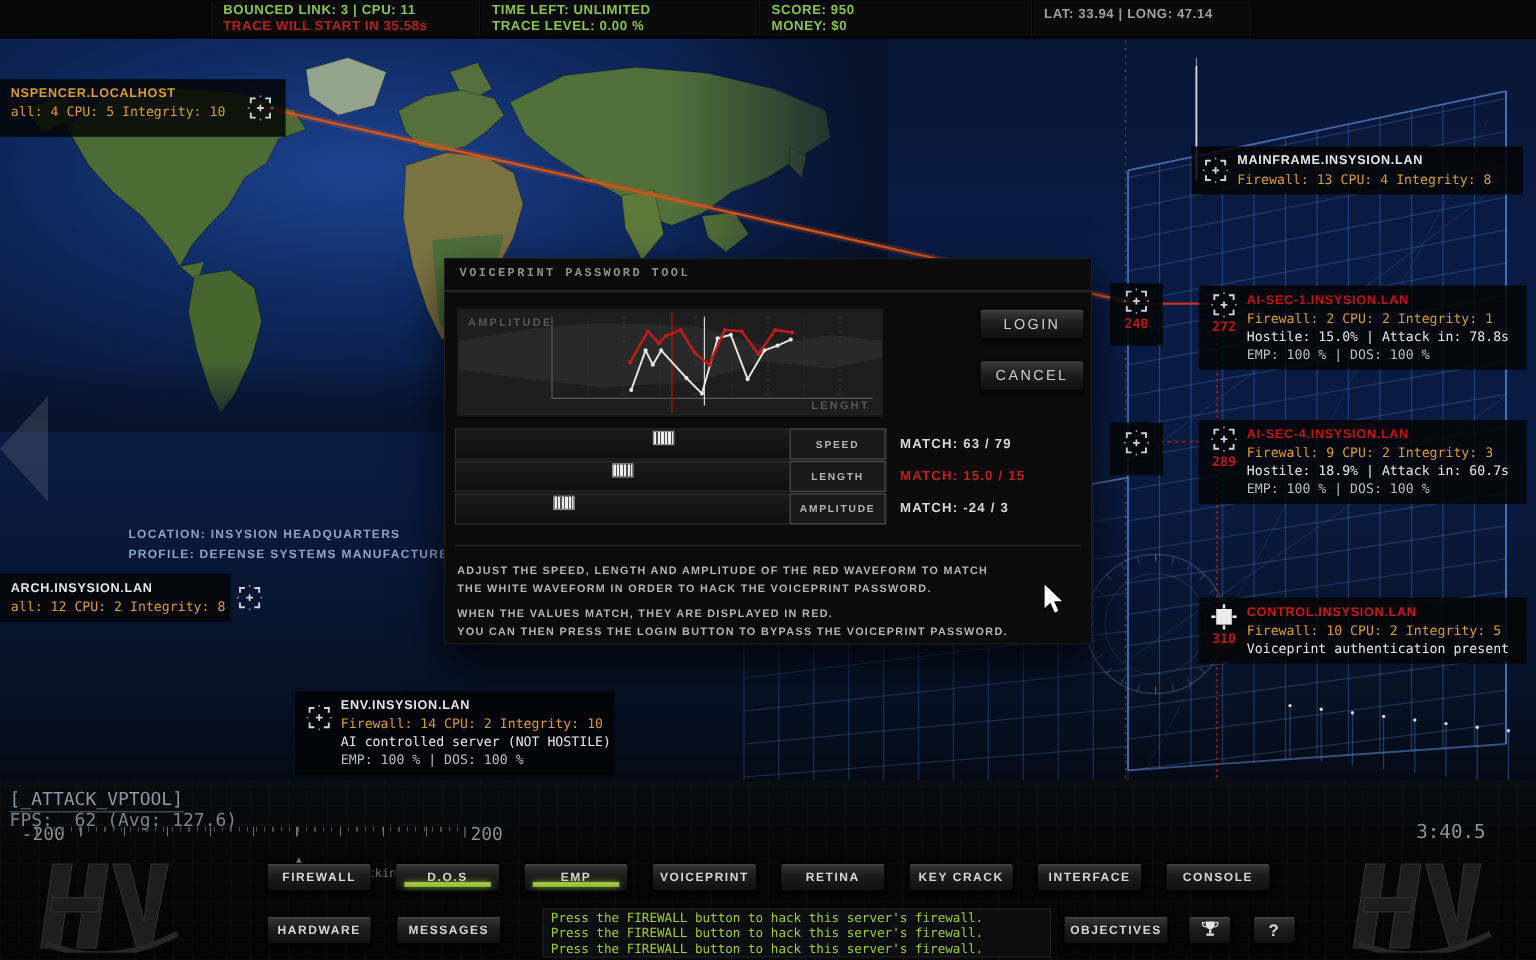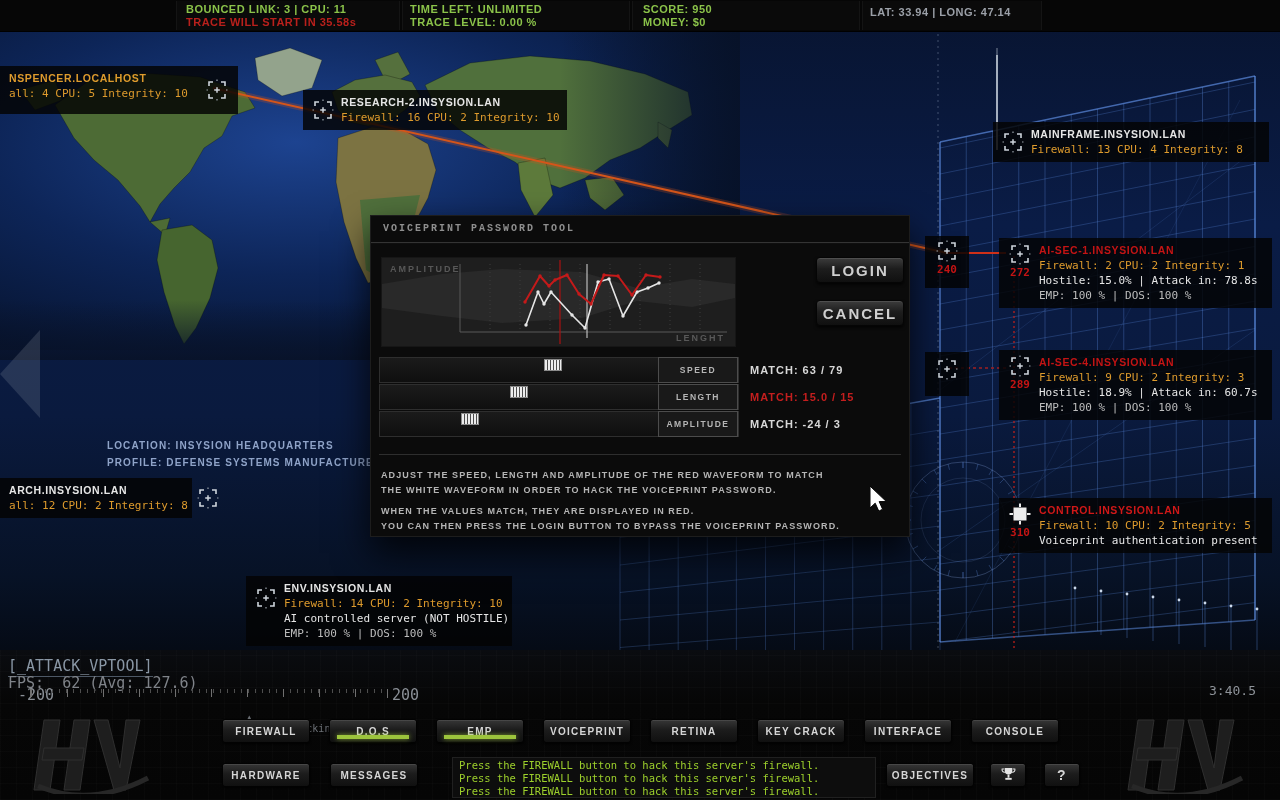--- a/index.html
+++ b/index.html
@@ -35,21 +35,21 @@
   
   .dlg{position:absolute;left:370px;top:215px;width:540px;height:322px;background:#0b0b0b;
     border:1px solid #1d1d1d;z-index:10;box-shadow:0 16px 34px rgba(0,0,0,.8);box-sizing:border-box;}
   .dlg-title{position:absolute;left:12px;top:7px;color:#8f8f8f;font-size:10px;font-weight:bold;letter-spacing:2px;font-family:Liberation Mono, monospace;}
   .dlg-hr{position:absolute;left:0;top:26px;width:100%;height:1px;background:#343434;border-bottom:1px solid #0f0f0f;}
   .wave-panel{position:absolute;left:10px;top:41px;width:353px;height:88px;background:#1e1e1e;border:1px solid #161616;}
   .ax-label{position:absolute;color:#585858;font-size:9px;font-weight:bold;letter-spacing:2px;}
   .btn{position:absolute;width:86px;height:24px;display:flex;align-items:center;justify-content:center;
     background:linear-gradient(#3c3c3c,#1d1d1d 45%,#101010);border:1px solid #050505;border-radius:4px;
     box-shadow:inset 0 1px 0 rgba(255,255,255,.1),0 2px 3px rgba(0,0,0,.7);
-    color:#cfcfcf;font-size:15px;font-weight:bold;letter-spacing:2px;cursor:pointer;}
+    color:#cfcfcf;font-size:12px;font-weight:normal;letter-spacing:2px;cursor:pointer;}
   .vp-rows{position:absolute;left:8px;top:147px;}
   .vp-row{display:flex;align-items:center;height:14px;margin-bottom:13px;}
   .track{position:relative;width:360px;height:26px;background:linear-gradient(#1b1b1b,#0f0f0f);
     border:1px solid #2e2e2e;box-sizing:border-box;}
   .track-label{position:absolute;right:0;top:-1px;bottom:-1px;width:78px;background:#191919;border:1px solid #4c4c4c;
     display:flex;align-items:center;justify-content:center;color:#b5b5b5;font-size:8.5px;font-weight:bold;letter-spacing:1.5px;}
   .handle{position:absolute;top:1px;width:16px;height:10px;border:1px solid #8a8a8a;
     background:repeating-linear-gradient(90deg,#ededed 0 2px,#4d4d4d 2px 3px);cursor:pointer;}
   .match{margin-left:11px;color:#d8d8d8;font-size:11px;font-weight:bold;letter-spacing:1px;white-space:pre;}
   .match.matched{color:#c41e1e;}
@@ -65,21 +65,21 @@
                repeating-linear-gradient(0deg,rgba(255,255,255,.016) 0 1px,transparent 1px 16px);}
   .stat-mono{font-family:"DejaVu Sans Mono",monospace;color:#8a8f96;font-size:15px;white-space:pre;}
   .attack-lbl{position:absolute;left:8px;top:7px;color:#8a97a5;border-bottom:1px solid #4d5866;padding-bottom:1px;}
   .fps-lbl{position:absolute;left:8px;top:24px;color:#7f8389;}
   .ruler{position:absolute;left:30px;top:39px;width:356px;height:9px;border-left:1px solid #707070;border-right:1px solid #707070;
     background:repeating-linear-gradient(90deg,#707070 0 1px,transparent 1px 36px) top/100% 8px no-repeat,
                repeating-linear-gradient(90deg,#4e4e4e 0 1px,transparent 1px 7px) top/100% 4px no-repeat;}
   .ruler-min{position:absolute;left:18px;top:36px;color:#8a8f96;}
   .ruler-max{position:absolute;left:392px;top:36px;color:#8a8f96;}
   .tracking{position:absolute;left:210px;top:51px;color:#6c7076;font-size:10px;}
-  .timer{position:absolute;right:24px;top:33px;color:#8d9298;font-size:13px;}
+  .timer{position:absolute;right:42px;top:33px;color:#8d9298;font-size:16px;}
   .trow{position:absolute;left:222px;display:flex;align-items:flex-start;}
   .trow1{top:69px;gap:19px;}
   .trow2{top:113px;}
   .tbtn{position:relative;height:24px;width:88px;box-sizing:border-box;display:flex;align-items:center;justify-content:center;
     background:linear-gradient(#363636,#1c1c1c 45%,#101010);border:1px solid #020202;border-radius:3px;
     box-shadow:inset 0 1px 0 rgba(255,255,255,.09),0 1px 2px rgba(0,0,0,.8);
     color:#d6d6d6;font-size:10px;font-weight:bold;letter-spacing:1.3px;cursor:pointer;flex:none;white-space:nowrap;}
   .tbtn.active::after{content:"";position:absolute;left:7px;right:7px;bottom:3px;height:4px;background:#9cc43c;box-shadow:0 0 5px rgba(156,196,60,.8);}
   .tbtn.sq{width:36px;}
   .consolebox{width:424px;height:41px;margin-top:-6px;background:#0d0d0d;border:1px solid #202020;
@@ -290,29 +290,20 @@
   </div>
 
   <div class="srv" style="left:0;top:66px;width:238px;height:48px">
     <div class="ttl c-orange">NSPENCER.LOCALHOST</div>
     <div class="mono c-orange">all: 4 CPU: 5 Integrity: 10</div>
     <svg class="xh" style="position:absolute;right:10px;top:13px">
         <use href="#xh"></use>
       </svg>
   </div>
 
-  <div class="srv srv-flex" style="left:303px;top:90px;width:264px">
-    <svg class="xh" style="margin-top:4px">
-        <use href="#xh"></use>
-      </svg>
-    <div>
-      <div class="ttl c-white">RESEARCH-2.INSYSION.LAN</div>
-      <div class="mono c-orange">Firewall: 16 CPU: 2 Integrity: 10</div>
-    </div>
-  </div>
 
   <div class="srv srv-flex" style="left:993px;top:122px;width:276px">
     <svg class="xh" style="margin-top:4px">
         <use href="#xh"></use>
       </svg>
     <div>
       <div class="ttl c-white">MAINFRAME.INSYSION.LAN</div>
       <div class="mono c-orange">Firewall: 13 CPU: 4 Integrity: 8</div>
     </div>
   </div>

